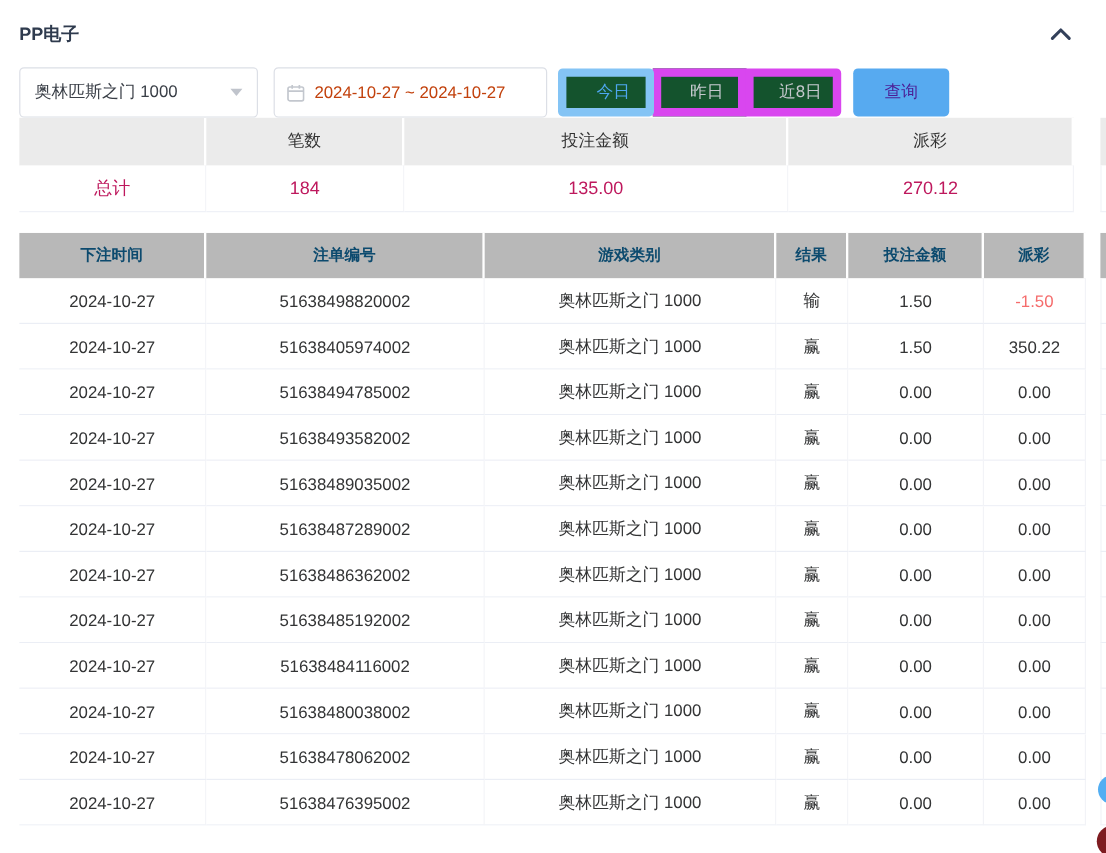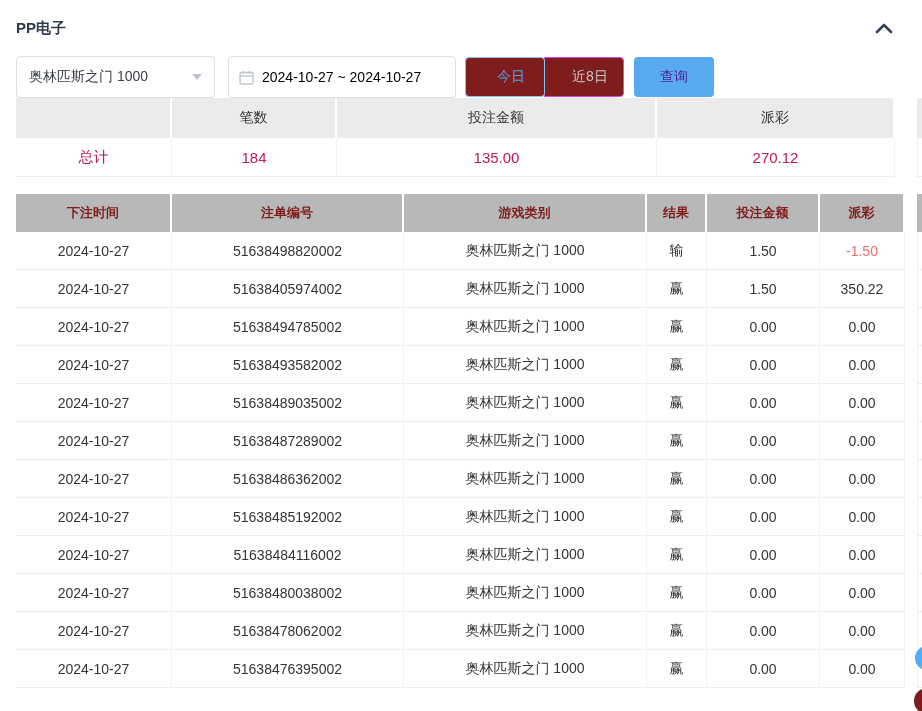--- a/index.html
+++ b/index.html
@@ -17,23 +17,23 @@
 
   
   .filters { display:flex; align-items:center; margin:16px 0 0 16px; height:42px; }
   .sel-box { width:199px; height:42px; border:1px solid #dcdfe6; border-radius:4px;
     display:flex; align-items:center; padding:0 12px; background:#fff; cursor:pointer; }
   .sel-box .sel-text { font-size:14px; color:#3a3f47; flex:1; }
   .caret-down { width:0; height:0; border-left:5px solid transparent; border-right:5px solid transparent;
     border-top:6px solid #c0c4cc; margin-left:6px; }
   .date-box { width:228px; height:42px; border:1px solid #dcdfe6; border-radius:4px;
     display:flex; align-items:center; padding:0 10px; margin-left:13px; background:#fff; cursor:pointer; }
-  .date-box .date-text { font-size:14px; color:#000000; margin-left:8px; white-space:nowrap; }
+  .date-box .date-text { font-size:14px; color:#c2410c; margin-left:8px; white-space:nowrap; }
   .btn-group { display:flex; margin-left:9px; height:40px; }
-  .qbtn { height:40px; background:#7f1d1d; border:1px solid #d946ef; font-size:14px; color:#c5c8cd;
+  .qbtn { height:40px; background:#14532d; border:7px solid #d946ef; font-size:14px; color:#c5c8cd;
     cursor:pointer; margin-left:-1px; position:relative;
     font-family:"Liberation Sans","DejaVu Sans",sans-serif;padding-left:12px; }
   .qbtn:first-child { border-radius:4px 0 0 4px; margin-left:0; }
   .qbtn:last-child { border-radius:0 4px 4px 0; }
   .qbtn.active { border-color:#84c4f5; color:#4ea6ef; z-index:2; border-radius:4px; }
   .query-btn { width:80px; height:40px; margin-left:10px; background:#57aaf0; color:#4c1d95;
     border:none; border-radius:4px; font-size:14px; cursor:pointer;
     font-family:"Liberation Sans","DejaVu Sans",sans-serif; }
 
   
@@ -46,21 +46,21 @@
   
   .summary-table th { height:40px; background:#ebebeb; color:#333; font-size:14px; font-weight:normal;
     border-right:2px solid #fff; }
   .summary-table td { height:39px; background:#fff; color:#be185d; font-size:15px;
     border-bottom:1px solid #ebeef5; border-right:1px solid #f2f3f7; }
   .summary-table th.spacer, .summary-table td.spacer { background:#fff; border:none; }
   .summary-table th.extra { background:#ebebeb; border-right:none; }
   .summary-table td.extra { border-right:none; border-left:1px solid #f2f3f7; }
 
   
-  .records-table th { height:38px; background:#b8b8b8; color:#7f1d1d; font-size:13px; font-weight:bold;
+  .records-table th { height:38px; background:#b8b8b8; color:#0c4a6e; font-size:13px; font-weight:bold;
     border-right:2px solid #fff; }
   .records-table td { height:38px; background:#fff; color:#333435; font-size:14px;
     border-bottom:1px solid #ebeef5; border-right:1px solid #f2f3f7; }
   .records-table th.spacer, .records-table td.spacer { background:#fff; border:none; }
   .records-table th.extra { background:#b8b8b8; border-right:none; }
   .records-table td.extra { border-right:none; border-left:1px solid #f2f3f7; }
   .records-table td.neg { color:#f56c6c; }
 
   
   .float-btn { position:absolute; border-radius:50%; }
@@ -90,20 +90,21 @@
       <svg width="15" height="15" viewBox="0 0 15 15">
         <rect x="1" y="2.5" width="13" height="11.5" rx="1.5" fill="none" stroke="#c3c7ce" stroke-width="1.4"></rect>
         <line x1="1" y1="6" x2="14" y2="6" stroke="#c3c7ce" stroke-width="1.4"></line>
         <line x1="4.5" y1="0.8" x2="4.5" y2="4" stroke="#c3c7ce" stroke-width="1.4"></line>
         <line x1="10.5" y1="0.8" x2="10.5" y2="4" stroke="#c3c7ce" stroke-width="1.4"></line>
       </svg>
       <span class="date-text">2024-10-27 ~ 2024-10-27</span>
     </div>
     <div class="btn-group">
       <button class="qbtn active" style="width:80px">今日</button>
+      <button class="qbtn" style="width:78px">昨日</button>
       <button class="qbtn" style="width:80px">近8日</button>
     </div>
     <button class="query-btn">查询</button>
   </div>
 
   <div class="tbl-wrap summary-wrap">
     <table class="summary-table">
       <colgroup>
         <col style="width:156px">
           <col style="width:165px">

